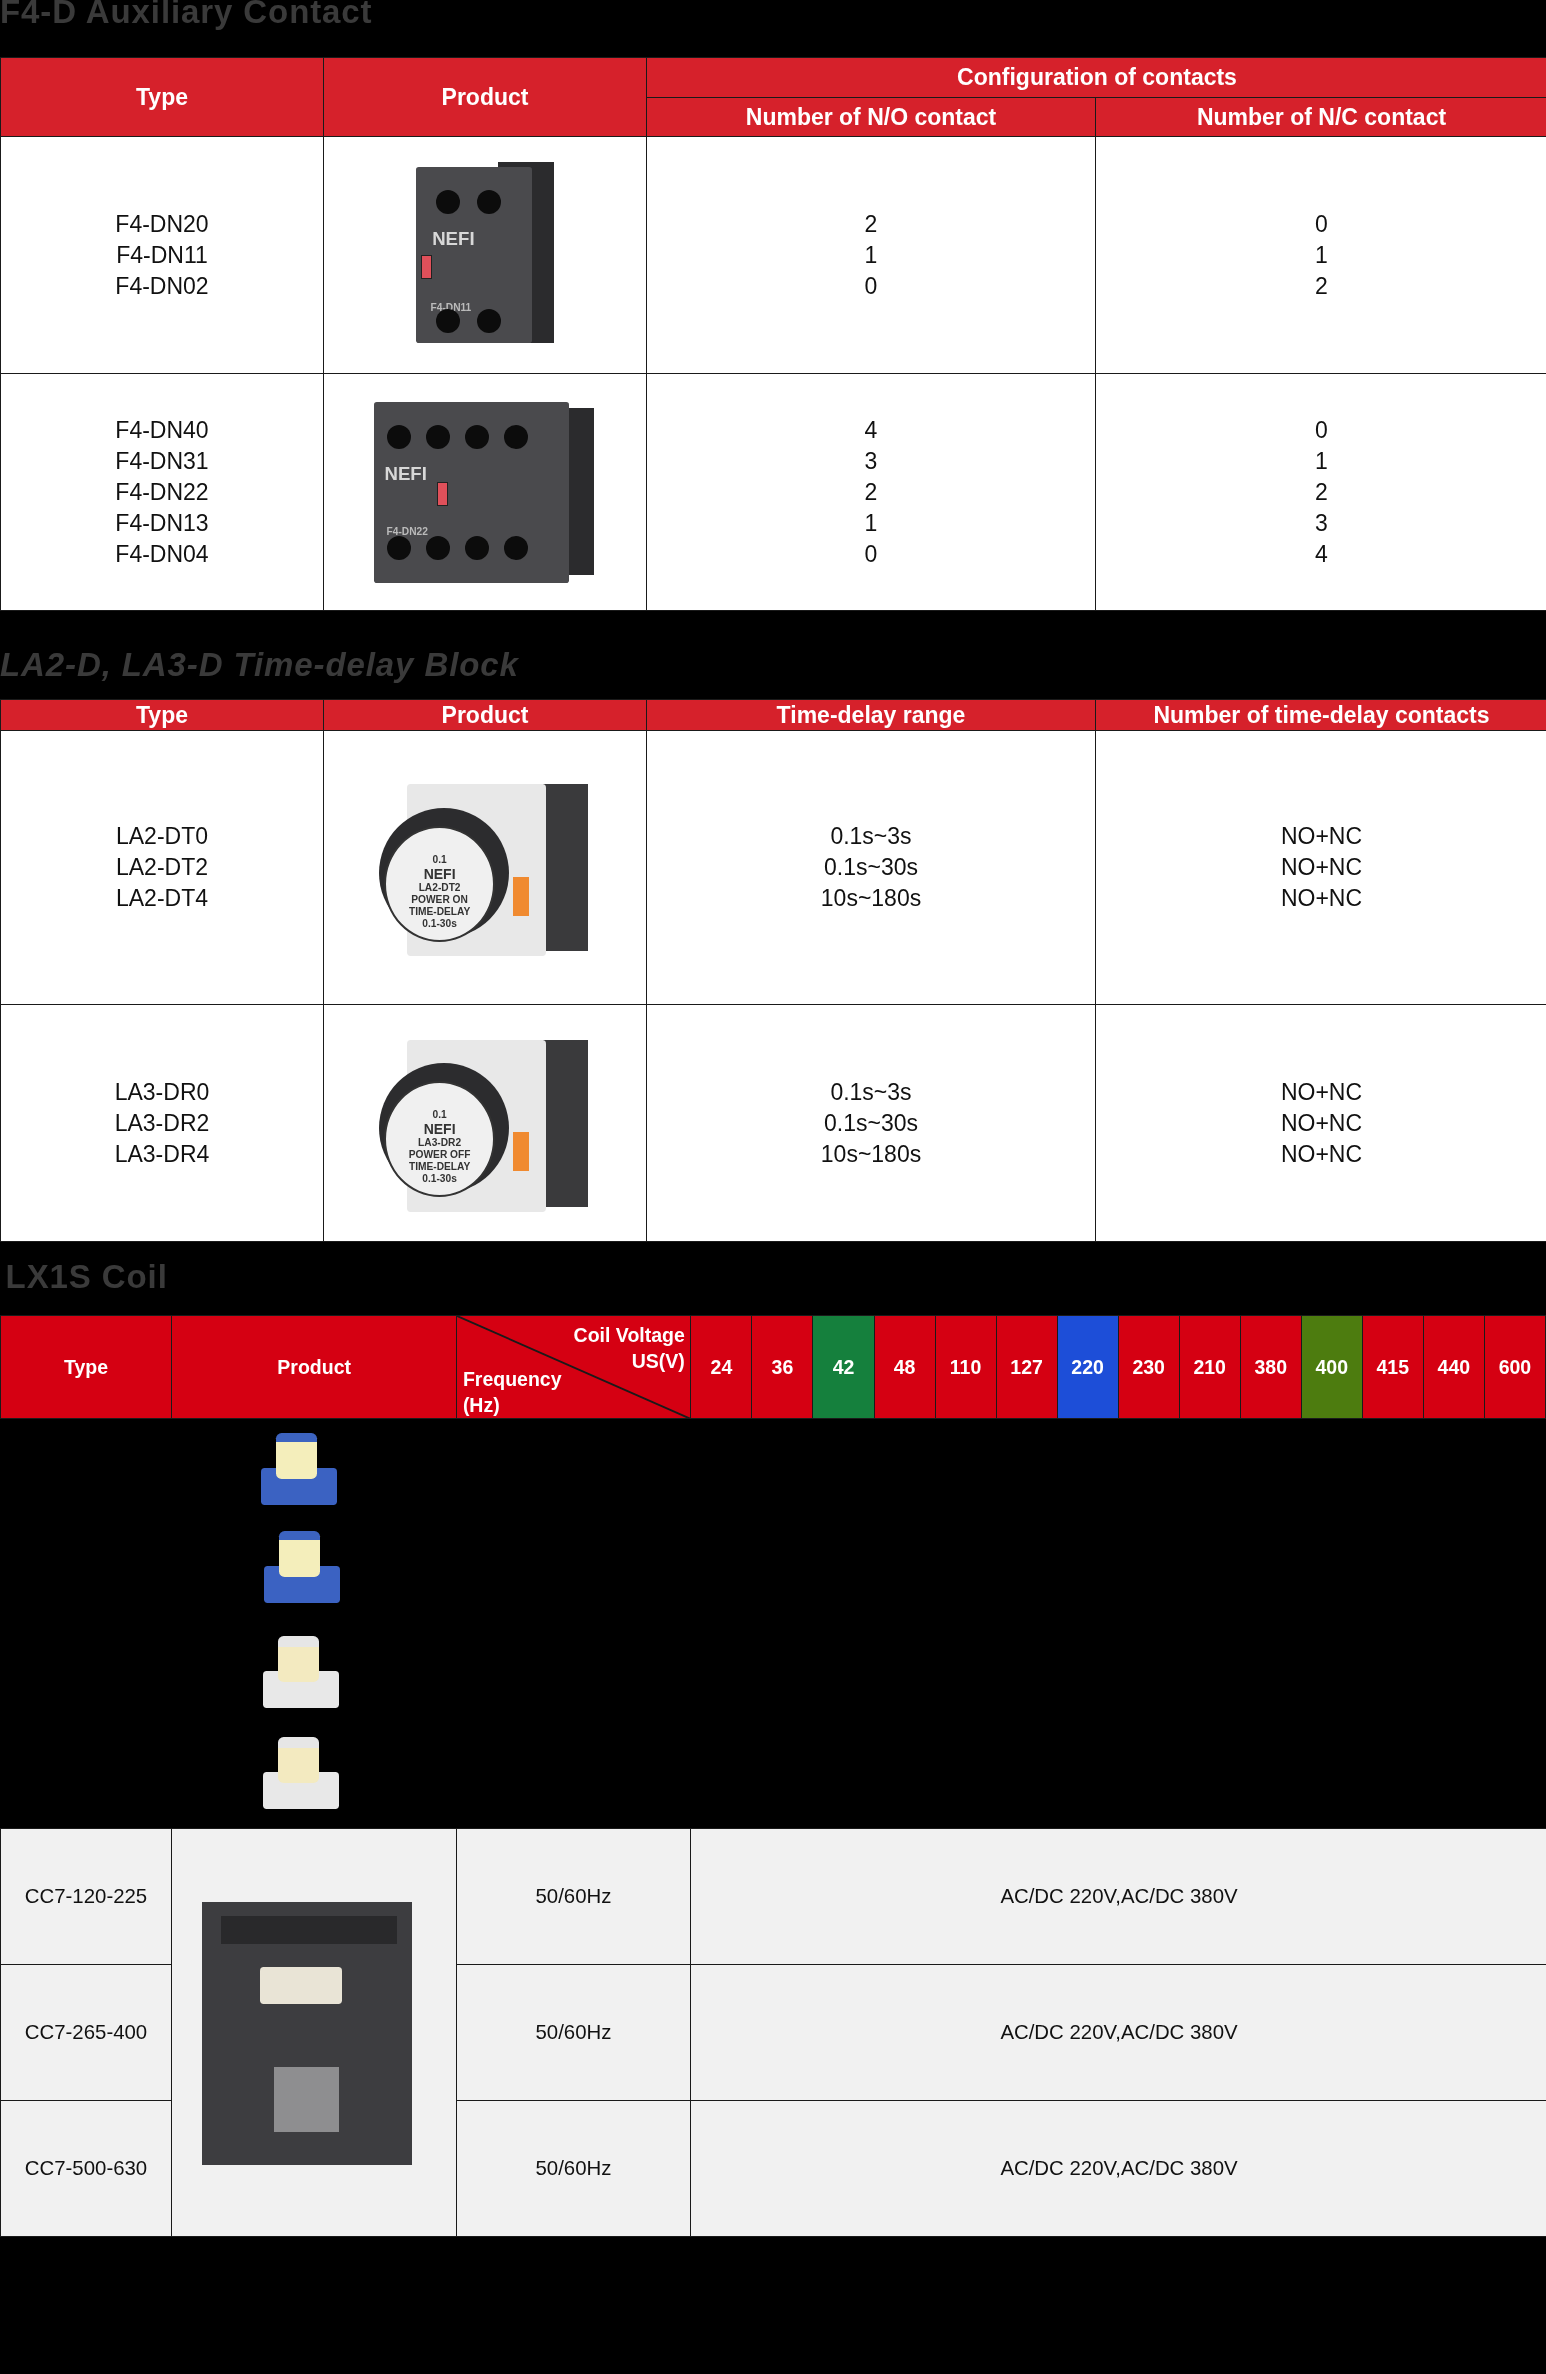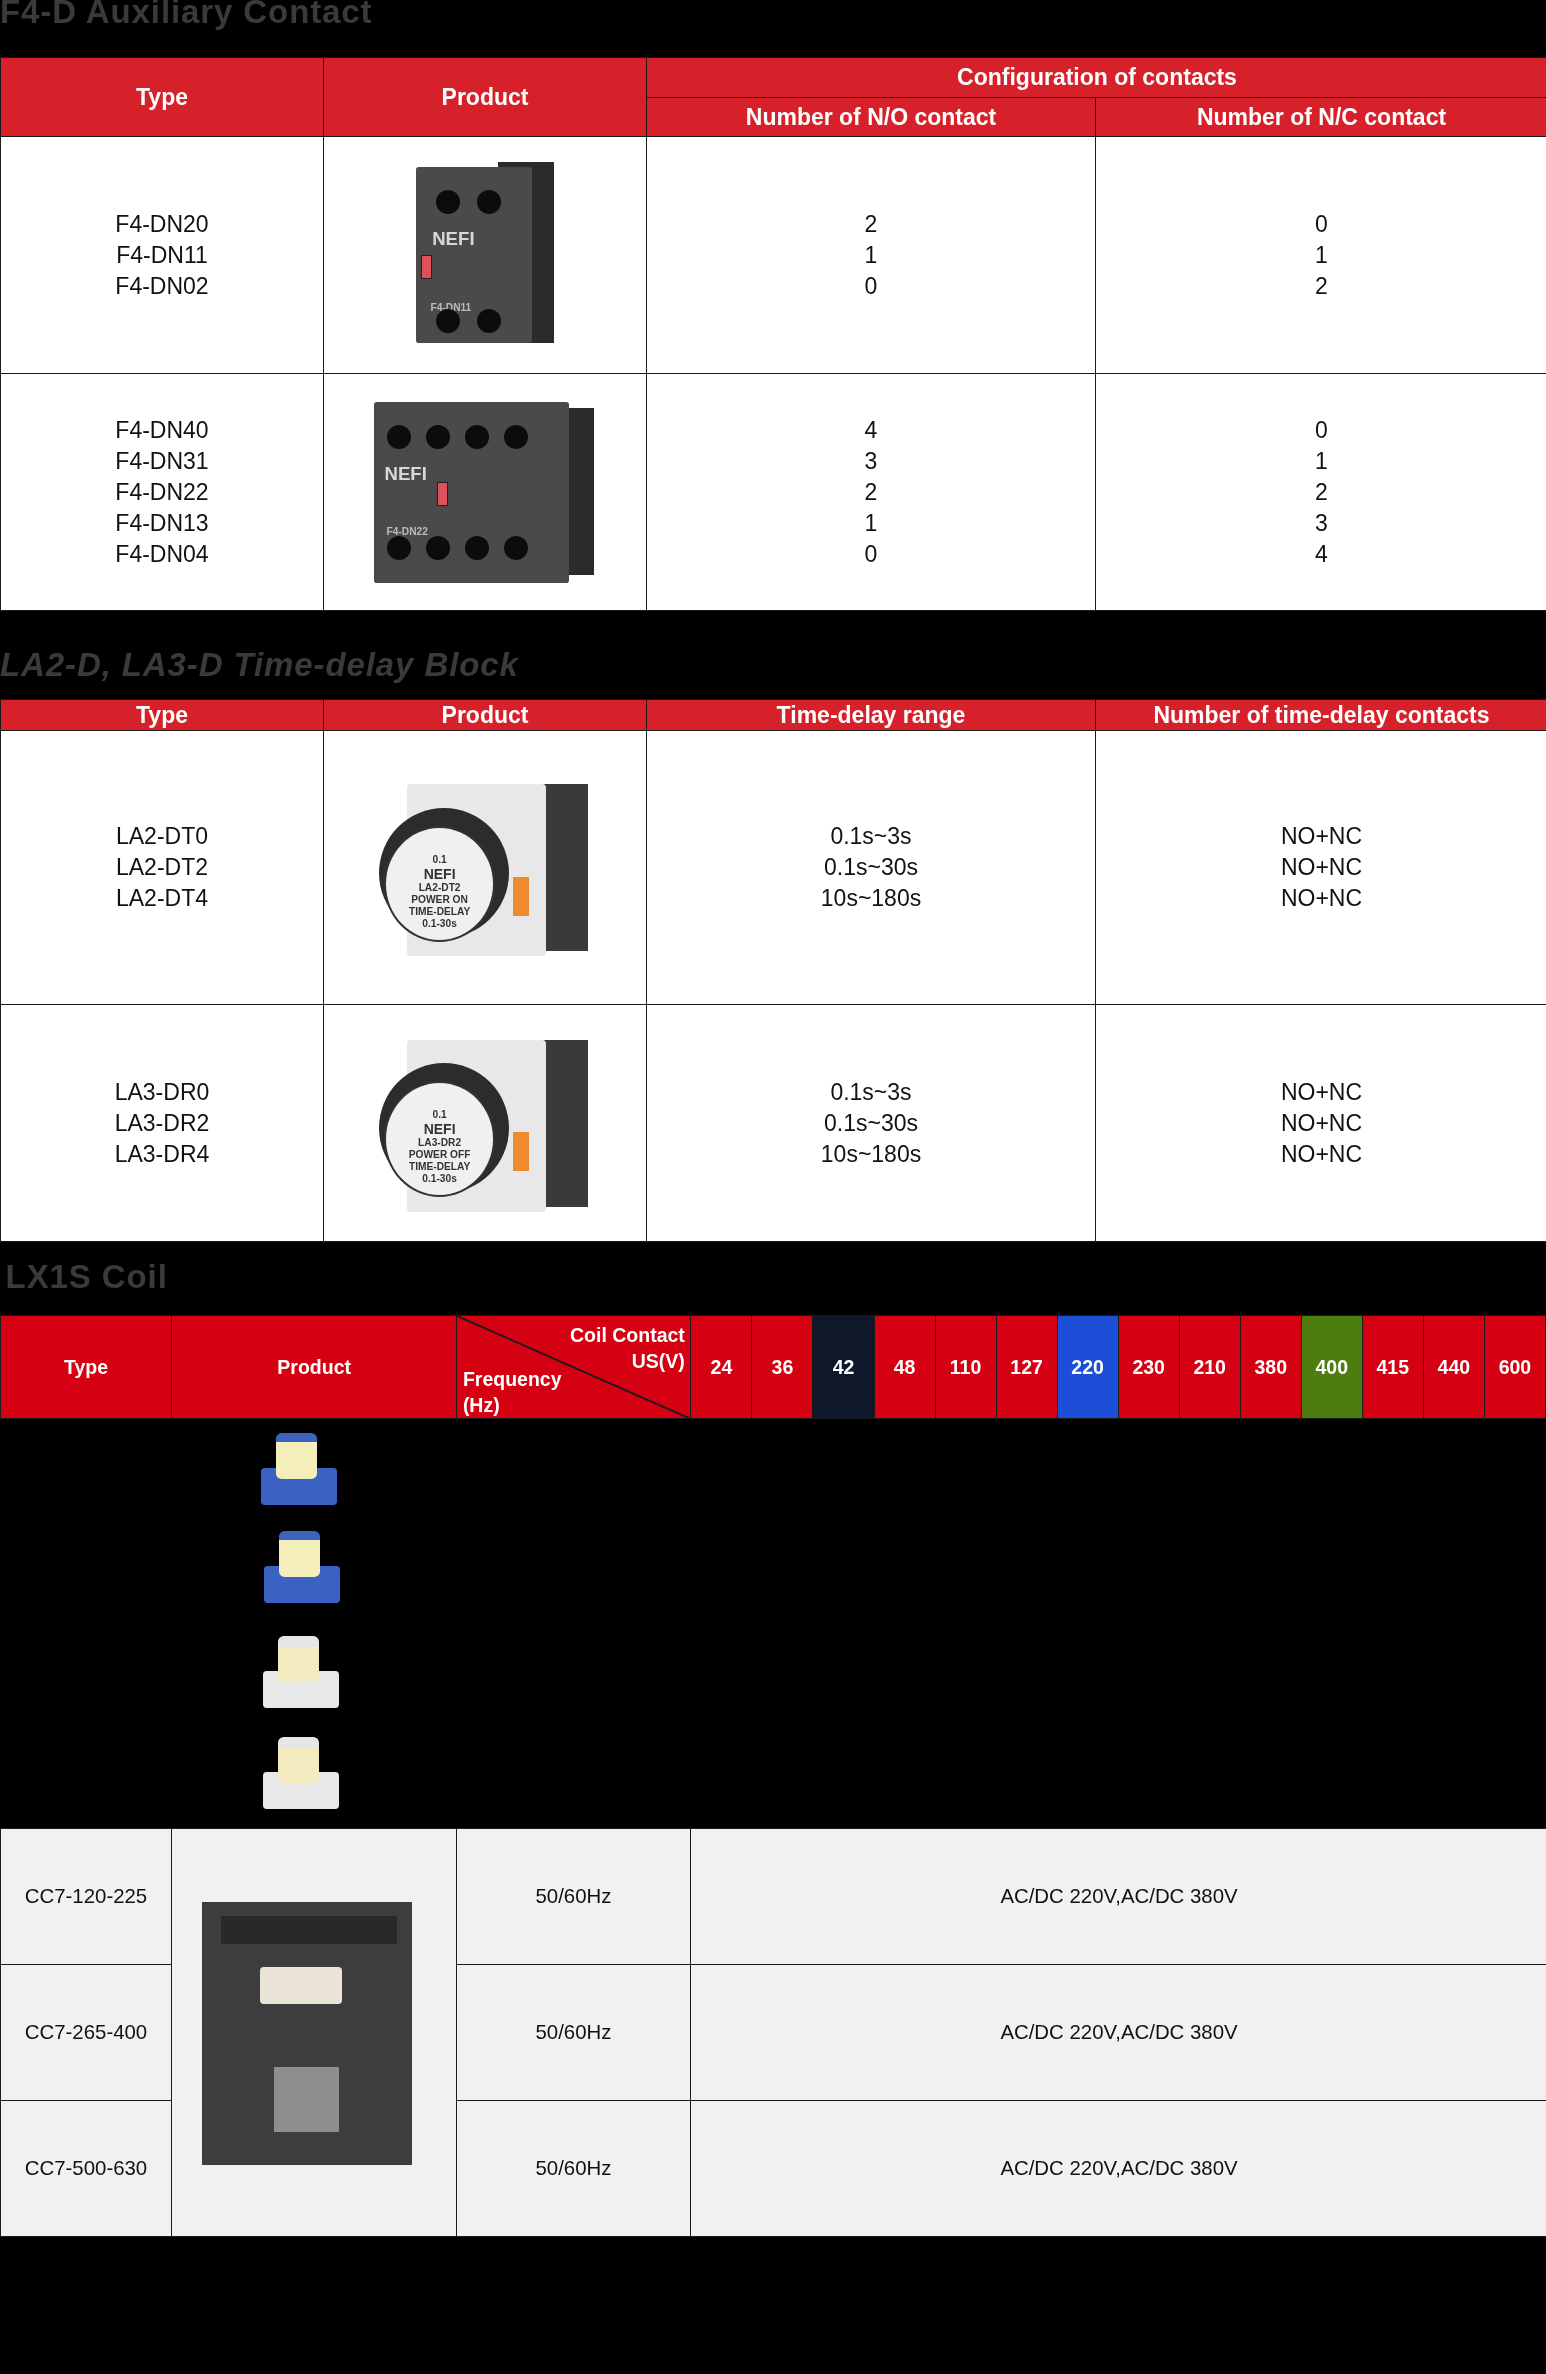--- a/index.html
+++ b/index.html
@@ -271,31 +271,31 @@
   </colgroup>
   <tbody>
       <tr style="height:103px;">
     <th style="background:#d50012">Type</th>
     <th style="background:#d50012">Product</th>
     <th class="diag-cell" style="background:#d50012">
       <svg width="234" height="103" viewBox="0 0 252 111">
             <line x1="0" y1="0" x2="252" y2="111" stroke="#1a1a1a" stroke-width="2"></line>
           </svg>
       <div class="diag-top">
-        <div>Coil Contact</div>
+        <div>Coil Voltage</div>
         <div>US(V)</div>
       </div>
       <div class="diag-bot">
         <div>Frequency</div>
         <div>(Hz)</div>
       </div>
     </th>
     <th style="background:#d50012">24</th>
     <th style="background:#d50012">36</th>
-    <th style="background:#0f172a">42</th>
+    <th style="background:#15803d">42</th>
     <th style="background:#d50012">48</th>
     <th style="background:#d50012">110</th>
     <th style="background:#d50012">127</th>
     <th style="background:#1d4ed8">220</th>
     <th style="background:#d50012">230</th>
     <th style="background:#d50012">210</th>
     <th style="background:#d50012">380</th>
     <th style="background:#4d7c0f">400</th>
     <th style="background:#d50012">415</th>
     <th style="background:#d50012">440</th>

